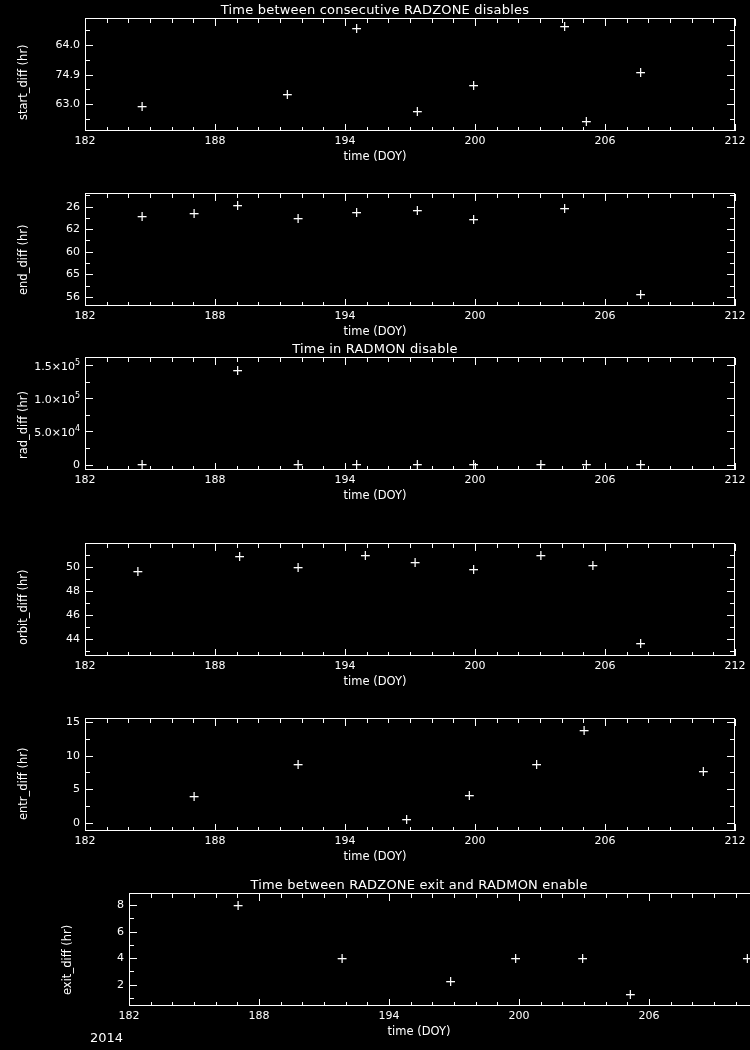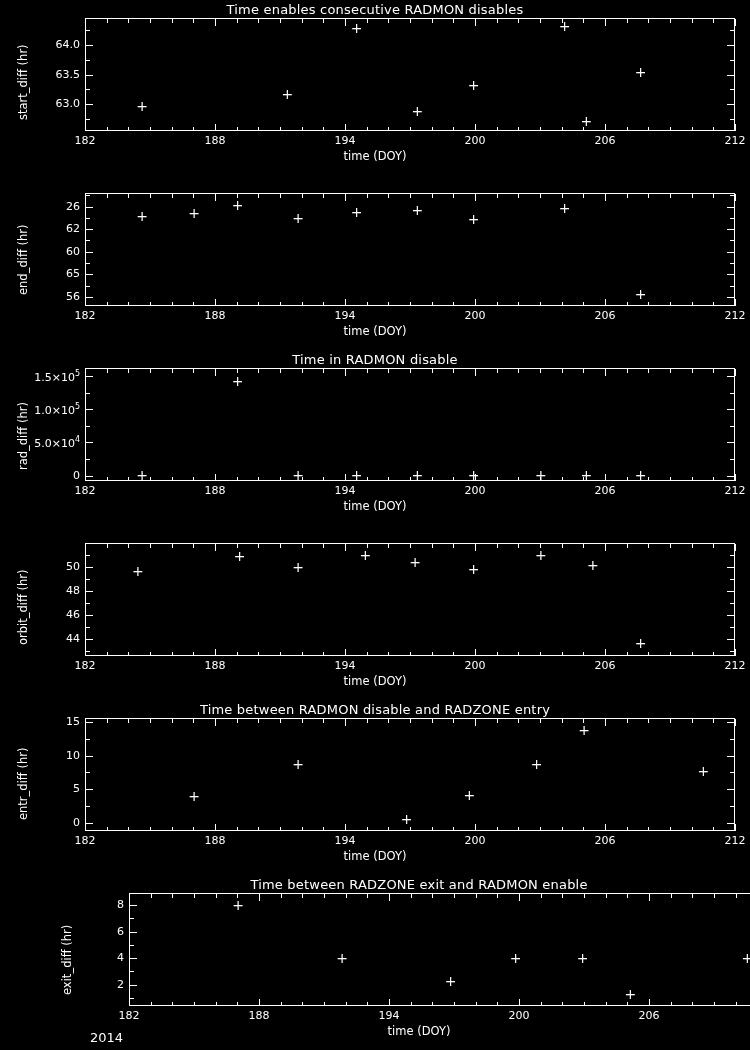--- a/index.html
+++ b/index.html
@@ -96,21 +96,21 @@
     font-size: 8px;
     vertical-align: super;
   }
 </style>
 </head>
 <body>
 
 <div class="page">
   <div id="panels">
       <div class="panel" style="top: 0px; height: 175px;">
-        <div class="panel-title" style="top: 2px;">Time enables consecutive RADMON disables</div>
+        <div class="panel-title" style="top: 2px;">Time between consecutive RADZONE disables</div>
         <div class="plotbox" style="left: 85px; top: 18px; width: 650px; height: 113px;"></div>
         <div class="tick" style="left: 85px; top: 124px; width: 1px; height: 7px;"></div>
         <div class="tick" style="left: 85px; top: 19px; width: 1px; height: 7px;"></div>
         <div class="xlabel" style="left: 55px; top: 134px; width: 60px;">182</div>
         <div class="tick" style="left: 215px; top: 124px; width: 1px; height: 7px;"></div>
         <div class="tick" style="left: 215px; top: 19px; width: 1px; height: 7px;"></div>
         <div class="xlabel" style="left: 185px; top: 134px; width: 60px;">188</div>
         <div class="tick" style="left: 345px; top: 124px; width: 1px; height: 7px;"></div>
         <div class="tick" style="left: 345px; top: 19px; width: 1px; height: 7px;"></div>
         <div class="xlabel" style="left: 315px; top: 134px; width: 60px;">194</div>
@@ -171,21 +171,21 @@
         <div class="tick" style="left: 670px; top: 19px; width: 1px; height: 4px;"></div>
         <div class="tick" style="left: 691.667px; top: 127px; width: 1px; height: 4px;"></div>
         <div class="tick" style="left: 691.667px; top: 19px; width: 1px; height: 4px;"></div>
         <div class="tick" style="left: 713.333px; top: 127px; width: 1px; height: 4px;"></div>
         <div class="tick" style="left: 713.333px; top: 19px; width: 1px; height: 4px;"></div>
         <div class="tick" style="left: 86px; top: 104.237px; width: 7px; height: 1px;"></div>
         <div class="tick" style="left: 727px; top: 104.237px; width: 7px; height: 1px;"></div>
         <div class="xlabel" style="left: 0px; width: 80px; text-align: right; top: 97.2368px;">63.0</div>
         <div class="tick" style="left: 86px; top: 74.5px; width: 7px; height: 1px;"></div>
         <div class="tick" style="left: 727px; top: 74.5px; width: 7px; height: 1px;"></div>
-        <div class="xlabel" style="left: 0px; width: 80px; text-align: right; top: 67.5px;">63.5</div>
+        <div class="xlabel" style="left: 0px; width: 80px; text-align: right; top: 67.5px;">74.9</div>
         <div class="tick" style="left: 86px; top: 44.7632px; width: 7px; height: 1px;"></div>
         <div class="tick" style="left: 727px; top: 44.7632px; width: 7px; height: 1px;"></div>
         <div class="xlabel" style="left: 0px; width: 80px; text-align: right; top: 37.7632px;">64.0</div>
         <div class="tick" style="left: 86px; top: 119.105px; width: 4px; height: 1px;"></div>
         <div class="tick" style="left: 730px; top: 119.105px; width: 4px; height: 1px;"></div>
         <div class="tick" style="left: 86px; top: 89.3684px; width: 4px; height: 1px;"></div>
         <div class="tick" style="left: 730px; top: 89.3684px; width: 4px; height: 1px;"></div>
         <div class="tick" style="left: 86px; top: 59.6316px; width: 4px; height: 1px;"></div>
         <div class="tick" style="left: 730px; top: 59.6316px; width: 4px; height: 1px;"></div>
         <div class="tick" style="left: 86px; top: 29.8947px; width: 4px; height: 1px;"></div>
@@ -301,21 +301,21 @@
         <div class="marker" style="left: 236.667px; top: 30.43px;"></div>
         <div class="marker" style="left: 297.333px; top: 42.86px;"></div>
         <div class="marker" style="left: 355.833px; top: 37.21px;"></div>
         <div class="marker" style="left: 416.5px; top: 34.95px;"></div>
         <div class="marker" style="left: 472.833px; top: 43.99px;"></div>
         <div class="marker" style="left: 563.833px; top: 32.69px;"></div>
         <div class="marker" style="left: 639.667px; top: 118.57px;"></div>
         <div class="axis-title" style="left: 0px; width: 750px; top: 149px;">time (DOY)</div>
         <div class="ytitle" style="left: 16px; top: 119.5px;">end_diff (hr)</div>
       </div>
-      <div class="panel" style="top: 350px; height: 175px;">
+      <div class="panel" style="top: 339px; height: 175px;">
         <div class="panel-title" style="top: 2px;">Time in RADMON disable</div>
         <div class="plotbox" style="left: 85px; top: 18px; width: 650px; height: 113px;"></div>
         <div class="tick" style="left: 85px; top: 124px; width: 1px; height: 7px;"></div>
         <div class="tick" style="left: 85px; top: 19px; width: 1px; height: 7px;"></div>
         <div class="xlabel" style="left: 55px; top: 134px; width: 60px;">182</div>
         <div class="tick" style="left: 215px; top: 124px; width: 1px; height: 7px;"></div>
         <div class="tick" style="left: 215px; top: 19px; width: 1px; height: 7px;"></div>
         <div class="xlabel" style="left: 185px; top: 134px; width: 60px;">188</div>
         <div class="tick" style="left: 345px; top: 124px; width: 1px; height: 7px;"></div>
         <div class="tick" style="left: 345px; top: 19px; width: 1px; height: 7px;"></div>
@@ -509,21 +509,20 @@
         <div class="marker" style="left: 364.5px; top: 30.0213px;"></div>
         <div class="marker" style="left: 414.333px; top: 37.234px;"></div>
         <div class="marker" style="left: 472.833px; top: 44.4468px;"></div>
         <div class="marker" style="left: 540px; top: 30.0213px;"></div>
         <div class="marker" style="left: 592px; top: 39.6383px;"></div>
         <div class="marker" style="left: 639.667px; top: 117.777px;"></div>
         <div class="axis-title" style="left: 0px; width: 750px; top: 149px;">time (DOY)</div>
         <div class="ytitle" style="left: 16px; top: 119.5px;">orbit_diff (hr)</div>
       </div>
       <div class="panel" style="top: 700px; height: 175px;">
-        <div class="panel-title" style="top: 2px;">Time between RADMON disable and RADZONE entry</div>
         <div class="plotbox" style="left: 85px; top: 18px; width: 650px; height: 113px;"></div>
         <div class="tick" style="left: 85px; top: 124px; width: 1px; height: 7px;"></div>
         <div class="tick" style="left: 85px; top: 19px; width: 1px; height: 7px;"></div>
         <div class="xlabel" style="left: 55px; top: 134px; width: 60px;">182</div>
         <div class="tick" style="left: 215px; top: 124px; width: 1px; height: 7px;"></div>
         <div class="tick" style="left: 215px; top: 19px; width: 1px; height: 7px;"></div>
         <div class="xlabel" style="left: 185px; top: 134px; width: 60px;">188</div>
         <div class="tick" style="left: 345px; top: 124px; width: 1px; height: 7px;"></div>
         <div class="tick" style="left: 345px; top: 19px; width: 1px; height: 7px;"></div>
         <div class="xlabel" style="left: 315px; top: 134px; width: 60px;">194</div>

